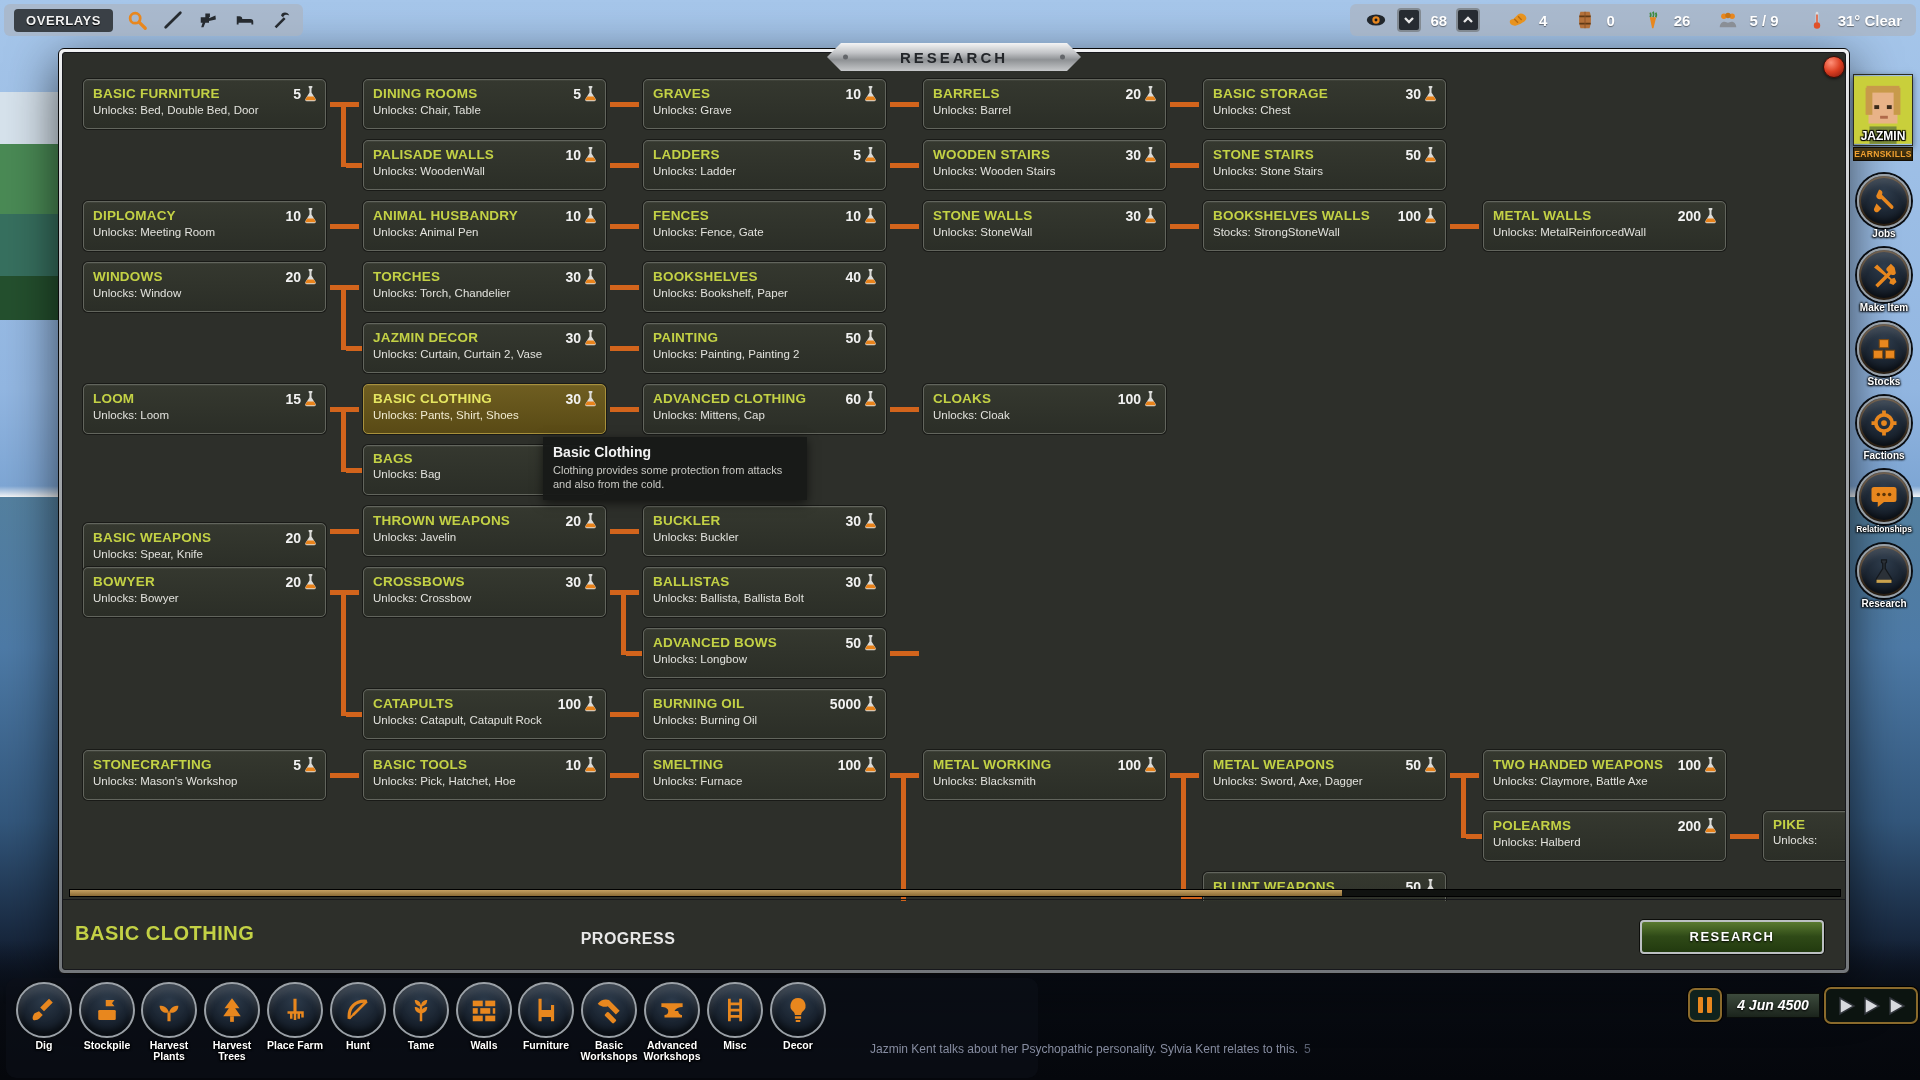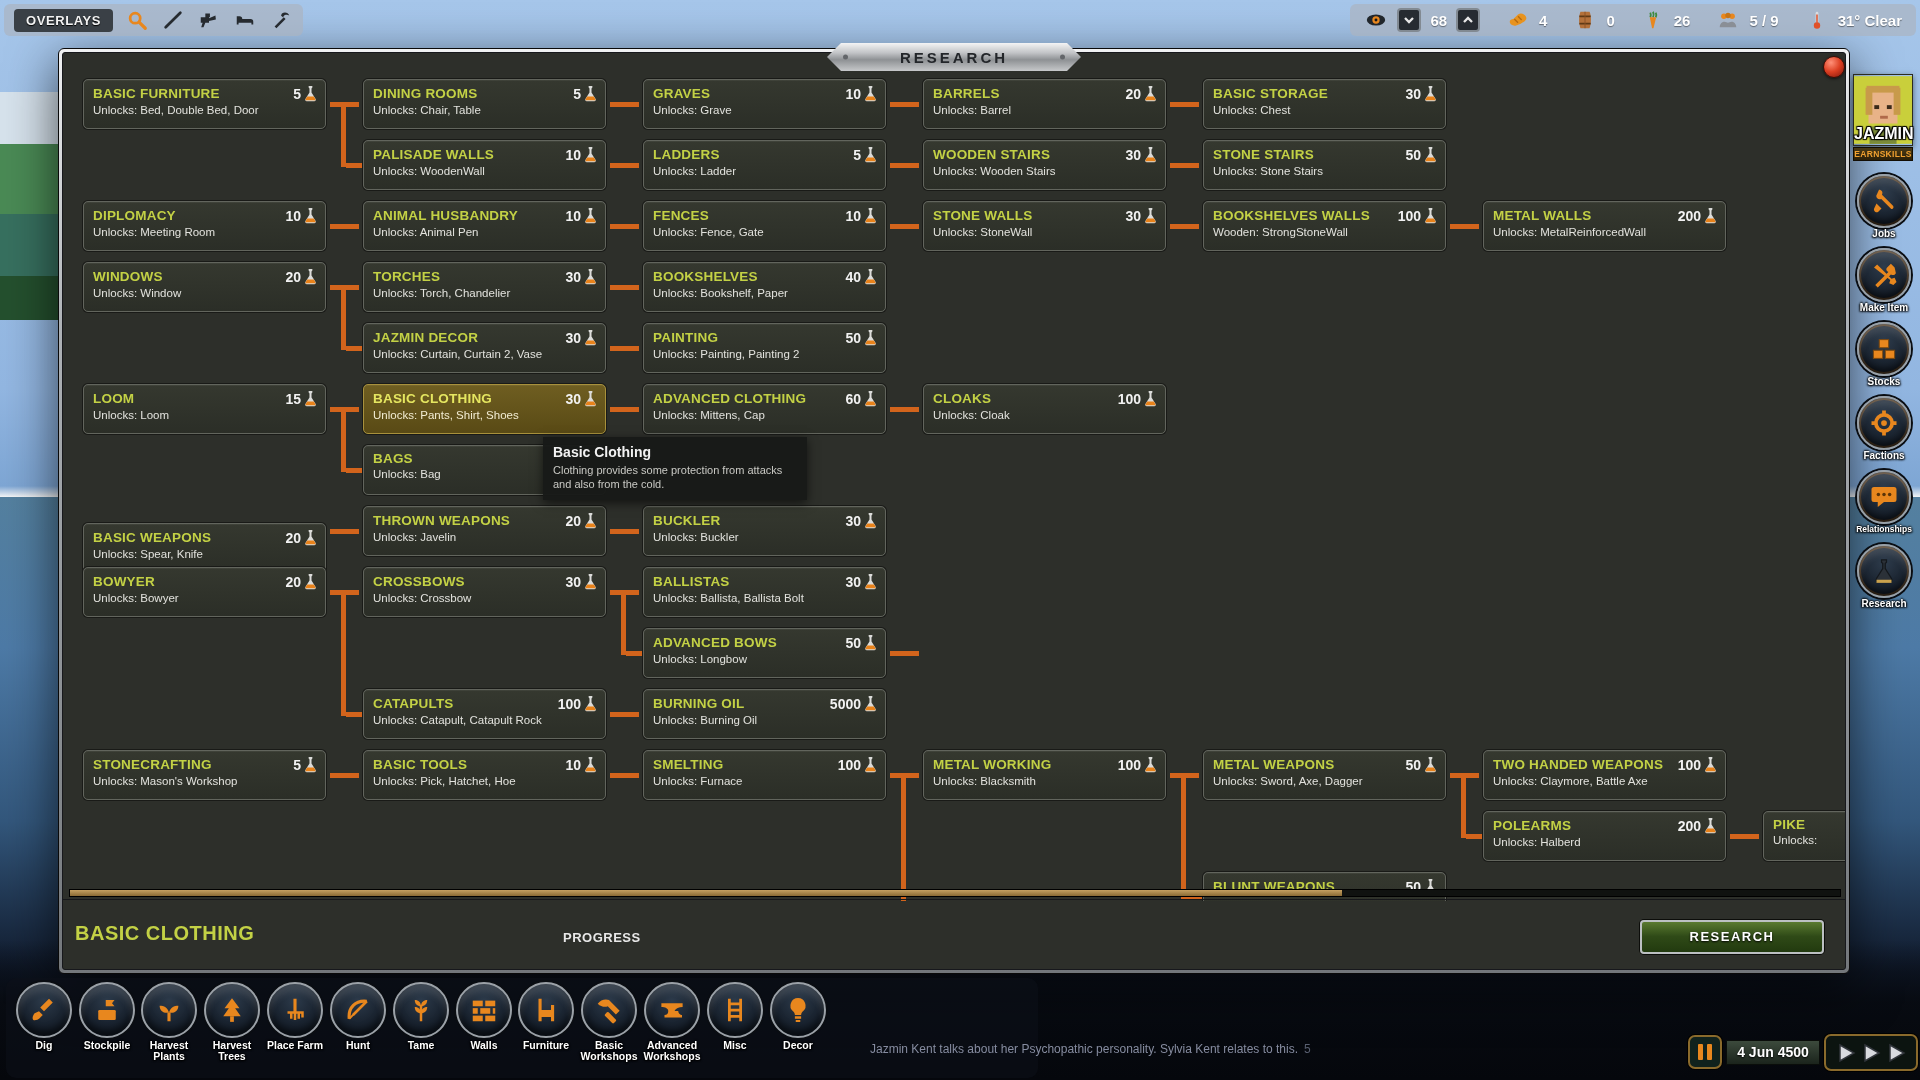--- a/index.html
+++ b/index.html
@@ -74,40 +74,40 @@
 
   #hscroll { position:absolute; left:6px; top:836px; width:1772px; height:8px; background:#101210;
     border:1px solid #000; z-index:6; }
   #hscroll-thumb { position:absolute; left:0; top:0; height:6px; width:1272px;
     background:linear-gradient(180deg,#c5a061 0%,#8a6a34 100%); }
 
   #panel-footer { position:absolute; left:0; top:846px; width:100%; height:72px; z-index:7;
     border-top:1px solid #16171a; }
   #footer-selected { position:absolute; left:12px; top:22px; font-size:20px; font-weight:bold;
     color:#c3d145; letter-spacing:.5px; }
-  #progress-label { position:absolute; left:500px; top:30px; width:130px; text-align:left;
-    font-size:13px; font-weight:bold; color:#e8e8e8; letter-spacing:.5px; }
+  #progress-label { position:absolute; left:500px; top:30px; width:130px; text-align:center;
+    font-size:16px; font-weight:bold; color:#e8e8e8; letter-spacing:.5px; }
   #progress-bar { position:absolute; left:638px; top:23px; width:620px; height:27px;
     background:#0d0f0d; border:1px solid #565953; border-radius:3px;
     box-shadow:inset 0 2px 5px rgba(0,0,0,.8); }
   #progress-value { width:100%; text-align:center; line-height:25px; font-size:14px;
     font-weight:bold; color:#f2f2f2; }
   #research-button { position:absolute; left:1577px; top:20px; width:184px; height:34px;
     background:linear-gradient(180deg,#5a7a30 0%,#2f4a17 48%,#223a0f 100%);
     border:2px solid #bcc0c2; border-radius:4px; box-shadow:0 0 0 1px #0c0d0a;
     color:#fff; font-weight:bold; font-size:13px; letter-spacing:1.5px; text-align:center;
     line-height:30px; text-shadow:0 1px 2px #000; }
 
   
   #sidebar { position:absolute; left:1850px; top:70px; width:68px; z-index:20; }
   #portrait { position:absolute; left:3px; top:4px; width:60px; height:72px; border:1px solid #2c2c20;
     box-shadow:0 2px 6px rgba(0,0,0,.5); }
   #portrait svg { width:100%; height:100%; display:block; }
   #portrait-name { position:absolute; left:0; bottom:2px; width:100%; text-align:center;
-    font-size:16px; font-weight:bold; color:#fff;
+    font-size:12px; font-weight:bold; color:#fff;
     text-shadow:1px 1px 1px #000,-1px 1px 1px #000,1px -1px 1px #000,-1px -1px 1px #000; }
   #portrait-banner { position:absolute; left:3px; top:77px; width:60px; height:14px;
     background:linear-gradient(180deg,#4a3a16 0%,#2c2008 100%); border:1px solid #120d04;
     text-align:center; font-size:8.5px; font-weight:bold; color:#f0a030; line-height:12px; letter-spacing:.3px; }
   .side-item { position:absolute; left:0; width:68px; text-align:center; }
   .side-circle { width:54px; height:54px; margin:0 auto; border-radius:50%;
     background:radial-gradient(circle at 50% 32%, #2e3c4c 0%, #141c27 72%);
     border:2px solid #99a0a6;
     box-shadow:0 0 0 2px #0a0d12, inset 0 7px 7px rgba(255,255,255,.16), inset 0 -5px 7px rgba(0,0,0,.55), inset 0 0 0 2px rgba(232,135,30,.28);
     display:flex; align-items:center; justify-content:center; }
@@ -125,21 +125,21 @@
     box-shadow:0 0 0 2px #0a0d12, inset 0 7px 7px rgba(255,255,255,.15), inset 0 -5px 7px rgba(0,0,0,.55);
     display:flex; align-items:center; justify-content:center; }
   .tool-circle svg { width:30px; height:30px; }
   .tool-label { margin-top:2px; font-size:10.5px; font-weight:bold; color:#fff; line-height:1.05;
     text-shadow:1px 1px 2px #000,-1px 1px 2px #000,0 -1px 2px #000; }
 
   
   #notification { position:absolute; left:870px; top:1042px; width:460px; z-index:21;
     font-size:12px; color:#868ca0; }
   #notification .badge { color:#585f70; margin-left:6px; }
-  #time-controls { position:absolute; left:1688px; top:1032px; width:230px; height:42px; z-index:21; }
+  #time-controls { position:absolute; left:1688px; top:985px; width:230px; height:42px; z-index:21;font-style:italic; }
   #pause-button { position:absolute; left:0; top:3px; width:34px; height:34px; border-radius:7px;
     background:#10221d; border:2px solid #8a6a2c; box-shadow:0 0 0 1px #000;
     display:flex; align-items:center; justify-content:center; gap:4px; }
   #pause-button i { display:block; width:5px; height:16px; background:#e8871e; border-radius:1px; }
   #date-plate { position:absolute; left:38px; top:8px; width:94px; height:25px;
     background:linear-gradient(180deg,#3c4a3c 0%,#1b241c 100%); border:1px solid #0a0d0a;
     text-align:center; line-height:23px; font-size:14px; font-weight:bold; color:#fff;
     text-shadow:0 1px 2px #000; }
   #speed-frame { position:absolute; left:136px; top:2px; width:94px; height:37px; border-radius:7px;
     background:#0c1410; border:2px solid #8a6a2c; box-shadow:0 0 0 1px #000;
@@ -461,21 +461,21 @@
         <div class="node" style="left: 1140px; top: 148px;">
           <div class="nrow">
             <span class="ntitle">BOOKSHELVES WALLS</span>
             <span class="ncost">100<span style="display:inline-flex">
                 <svg viewBox="0 0 14 18">
                   <path d="M5 1h4v1.6l-.9.9V8l4.4 7a1.6 1.6 0 0 1-1.4 2.4H2.9A1.6 1.6 0 0 1 1.5 15L5.9 8V3.5l-.9-.9z" fill="#dcdcda"></path>
                   <path d="M3.4 12.2L1.8 14.8a1 1 0 0 0 .9 1.6h8.6a1 1 0 0 0 .9-1.6l-1.6-2.6z" fill="#e8821a"></path>
                 </svg>
               </span></span>
           </div>
-          <div class="nunlocks">Wooden: StrongStoneWall</div>
+          <div class="nunlocks">Stocks: StrongStoneWall</div>
         </div>
         <div class="node" style="left: 1420px; top: 148px;">
           <div class="nrow">
             <span class="ntitle">METAL WALLS</span>
             <span class="ncost">200<span style="display:inline-flex">
                 <svg viewBox="0 0 14 18">
                   <path d="M5 1h4v1.6l-.9.9V8l4.4 7a1.6 1.6 0 0 1-1.4 2.4H2.9A1.6 1.6 0 0 1 1.5 15L5.9 8V3.5l-.9-.9z" fill="#dcdcda"></path>
                   <path d="M3.4 12.2L1.8 14.8a1 1 0 0 0 .9 1.6h8.6a1 1 0 0 0 .9-1.6l-1.6-2.6z" fill="#e8821a"></path>
                 </svg>
               </span></span>

